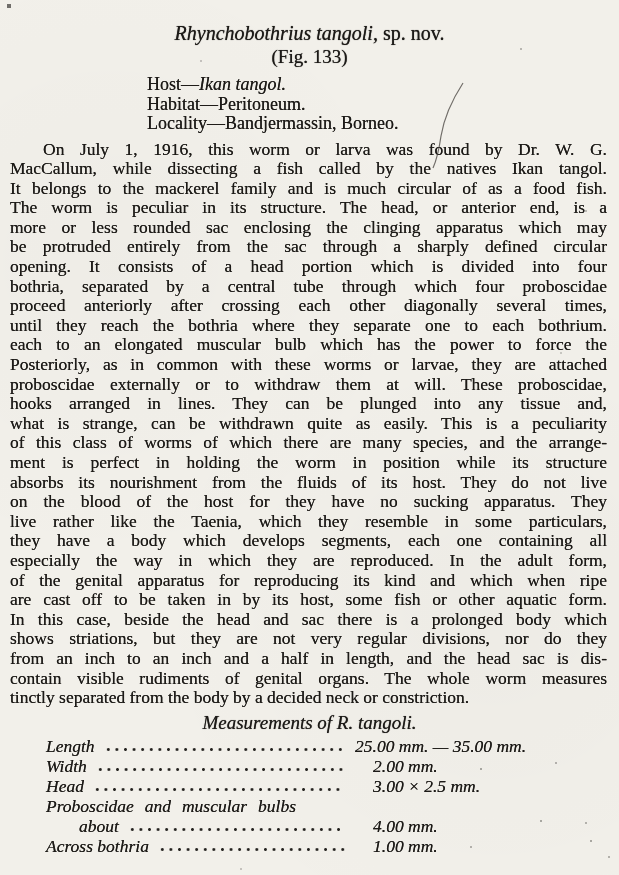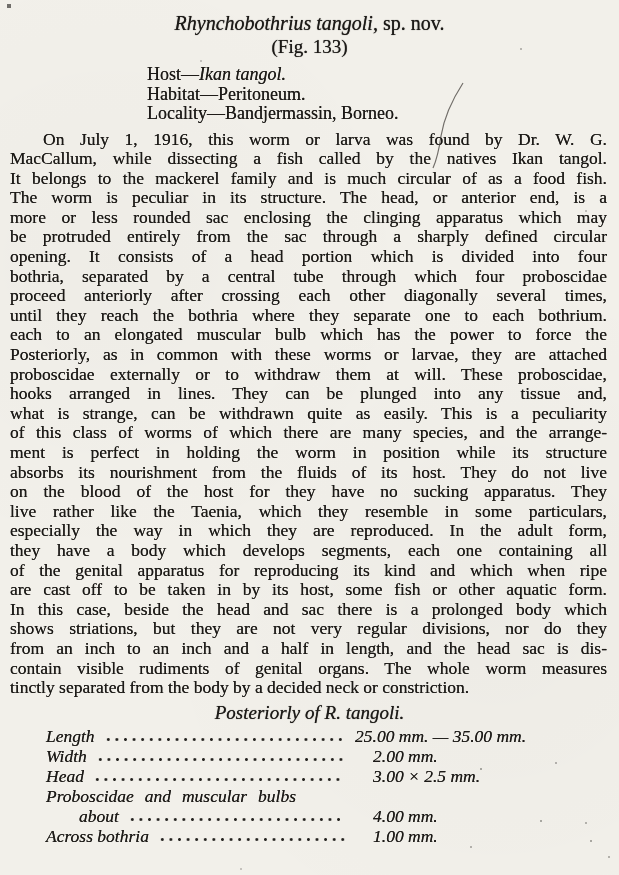--- a/index.html
+++ b/index.html
@@ -8,21 +8,21 @@
     width: 619px;
     height: 875px;
     background: #f2f0ea;
     background-image:
       radial-gradient(circle at 18% 30%, rgba(0,0,0,0.015), transparent 40%),
       radial-gradient(circle at 80% 70%, rgba(0,0,0,0.02), transparent 45%);
     color: #1c1a17;
     font-family: "Liberation Serif", "DejaVu Serif", serif;
     overflow: hidden;
     box-sizing: border-box;
-    padding-top: 10px;
+    padding-top: 20px;
   }
   .ink { text-shadow: 0 0 0.55px rgba(20,18,15,0.85); }
 
   .title {
     margin: 0;
     text-align: center;
     font-size: 20px;
     font-weight: normal;
     line-height: 26px;
     text-shadow: 0 0 0.8px rgba(20,18,15,0.9);
@@ -145,32 +145,32 @@
     <div class="pline">each to an elongated muscular bulb which has the power to force the</div>
     <div class="pline">Posteriorly, as in common with these worms or larvae, they are attached</div>
     <div class="pline">proboscidae externally or to withdraw them at will. These proboscidae,</div>
     <div class="pline">hooks arranged in lines. They can be plunged into any tissue and,</div>
     <div class="pline">what is strange, can be withdrawn quite as easily. This is a peculiarity</div>
     <div class="pline">of this class of worms of which there are many species, and the arrange-</div>
     <div class="pline">ment is perfect in holding the worm in position while its structure</div>
     <div class="pline">absorbs its nourishment from the fluids of its host. They do not live</div>
     <div class="pline">on the blood of the host for they have no sucking apparatus. They</div>
     <div class="pline">live rather like the Taenia, which they resemble in some particulars,</div>
+    <div class="pline">they have a body which develops segments, each one containing all</div>
     <div class="pline">especially the way in which they are reproduced. In the adult form,</div>
-    <div class="pline">they have a body which develops segments, each one containing all</div>
     <div class="pline">of the genital apparatus for reproducing its kind and which when ripe</div>
     <div class="pline">are cast off to be taken in by its host, some fish or other aquatic form.</div>
     <div class="pline">In this case, beside the head and sac there is a prolonged body which</div>
     <div class="pline">shows striations, but they are not very regular divisions, nor do they</div>
     <div class="pline">from an inch to an inch and a half in length, and the head sac is dis-</div>
     <div class="pline">contain visible rudiments of genital organs. The whole worm measures</div>
     <div class="pline last">tinctly separated from the body by a decided neck or constriction.</div>
   </div>
 
-  <div class="mhead">Posteriorly of R. tangoli.</div>
+  <div class="mhead">Measurements of R. tangoli.</div>
 
   <div class="mtable ink">
     <div class="mrow">
         <span class="mlabel">Length</span>
         <span class="leader"></span>
         <span class="mvalue">25.00 mm. — 35.00 mm.</span>
       </div>
     <div class="mrow">
         <span class="mlabel">Width</span>
         <span class="leader"></span>

